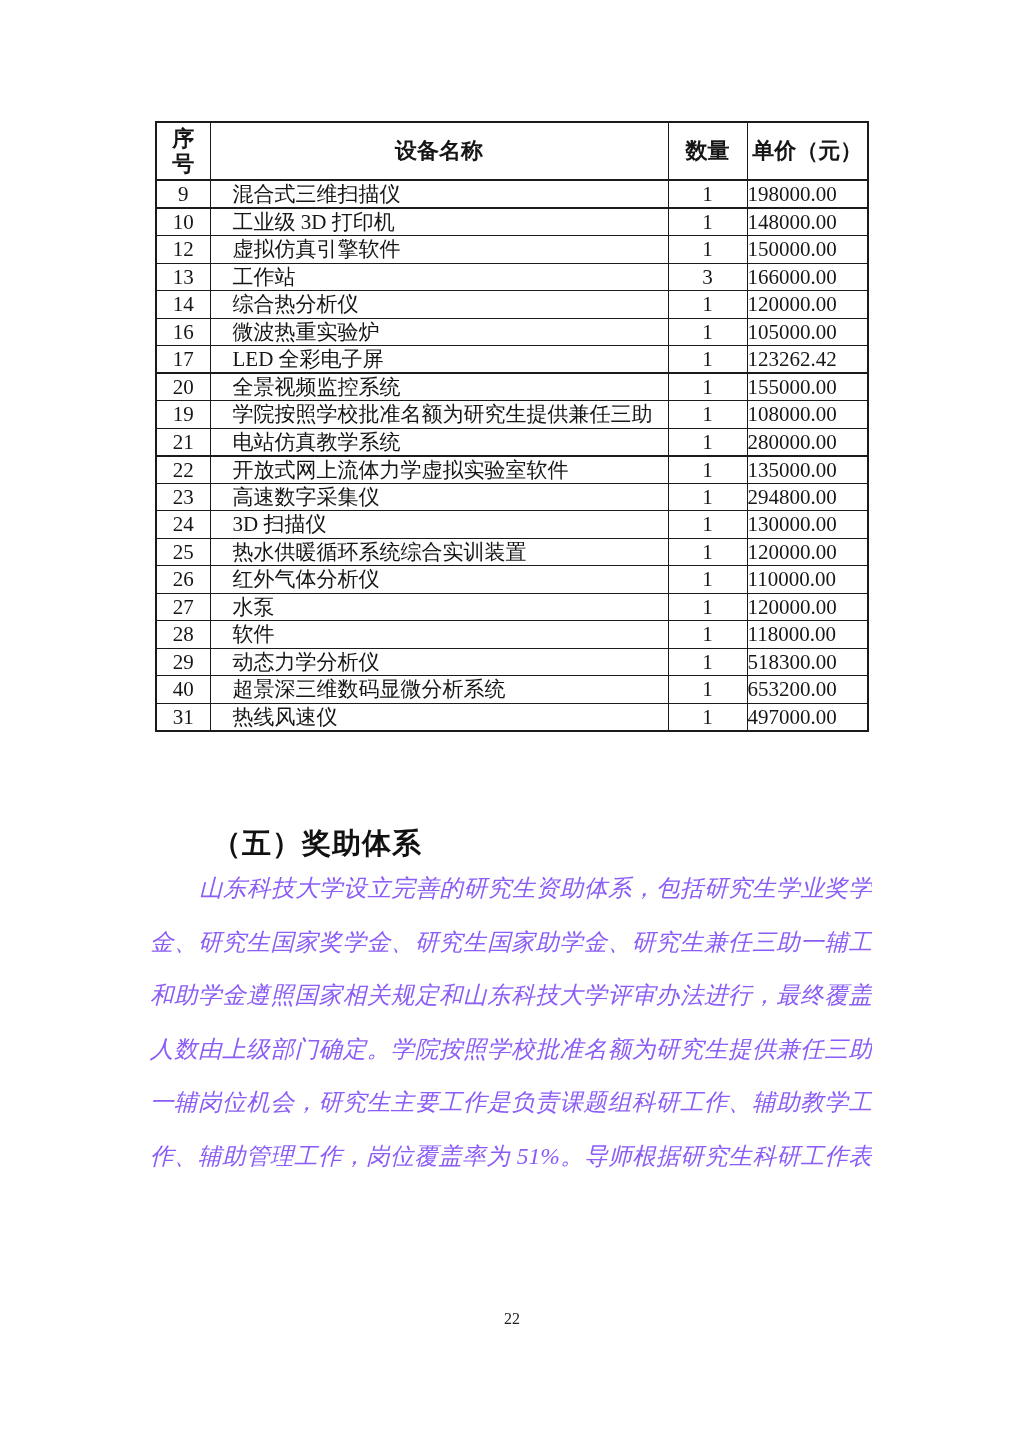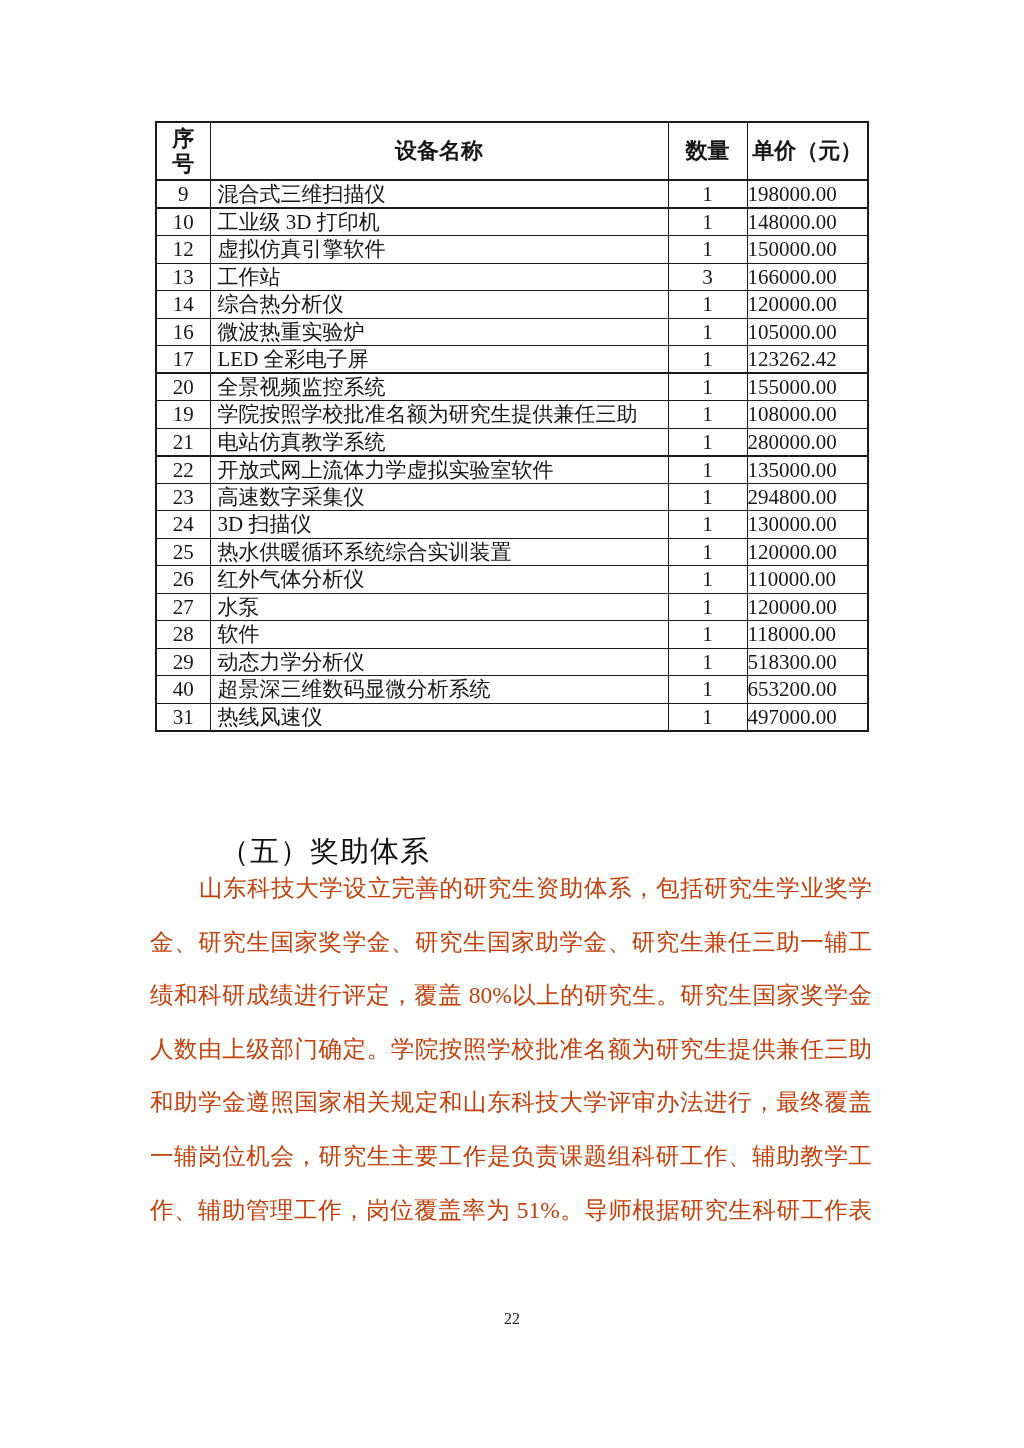--- a/index.html
+++ b/index.html
@@ -36,57 +36,58 @@
   .doc-table thead td {
     height: 56px;
     font-weight: bold;
     font-size: 22px;
     text-align: center;
     border-bottom-width: 2px;
   }
   .doc-table thead td.c-no { white-space: pre-line; line-height: 25px; }
   .doc-table tbody tr { height: 27.5px; }
   .doc-table tbody td.c-no    { text-align: center; }
-  .doc-table tbody td.c-name  { text-align: left; padding-left: 7px; padding-right: 2px; }
+  .doc-table tbody td.c-name  { text-align: left; padding-left: 22px; padding-right: 2px; }
   .doc-table tbody td.c-qty   { text-align: center; }
   .doc-table tbody td.c-price { text-align: left; }
   .doc-table tbody tr.thick-bottom td { border-bottom-width: 2px; }
 
   
   .section-heading {
     position: absolute;
     left: 212px;
     top: 824px;
-    margin: 8px;
+    margin: 0;
     font-family: "Liberation Sans", "DejaVu Sans", sans-serif;
-    font-weight: normal;
+    font-weight: bold;
     font-size: 29px;
     line-height: 38px;
     letter-spacing: 1px;
     color: #111;
   }
 
   
   .paragraph {
     position: absolute;
     left: 150px;
     top: 872px;
     width: 722px;
   }
   .para-line {
     height: 32px;
     margin-bottom: 21.6px;
     font-size: 23.5px;
     line-height: 32px;
-    color: #c2410c;
+    color: #8b5cf6;
     text-align: justify;
     text-align-last: justify;
     text-justify: inter-ideograph;
     white-space: normal;
     overflow: hidden;
+    font-style: italic;
   }
   .para-line.first-line { text-indent: 49px; }
 
   
   .page-number {
     position: absolute;
     left: 0;
     top: 1310px;
     width: 100%;
     text-align: center;
@@ -237,22 +238,21 @@
           <td class="c-price">497000.00</td>
         </tr>
       </tbody>
   </table>
 
   <h2 class="section-heading">（五）奖助体系</h2>
 
   <div class="paragraph" id="paragraph">
       <div class="para-line first-line">山东科技大学设立完善的研究生资助体系，包括研究生学业奖学</div>
       <div class="para-line">金、研究生国家奖学金、研究生国家助学金、研究生兼任三助一辅工</div>
-      <div class="para-line">绩和科研成绩进行评定，覆盖 80%以上的研究生。研究生国家奖学金</div>
+      <div class="para-line">和助学金遵照国家相关规定和山东科技大学评审办法进行，最终覆盖</div>
       <div class="para-line">人数由上级部门确定。学院按照学校批准名额为研究生提供兼任三助</div>
-      <div class="para-line">和助学金遵照国家相关规定和山东科技大学评审办法进行，最终覆盖</div>
       <div class="para-line">一辅岗位机会，研究生主要工作是负责课题组科研工作、辅助教学工</div>
       <div class="para-line">作、辅助管理工作，岗位覆盖率为 51%。导师根据研究生科研工作表</div>
     </div>
 
   <div class="page-number">22</div>
 
 </div>
 
 </body></html>

